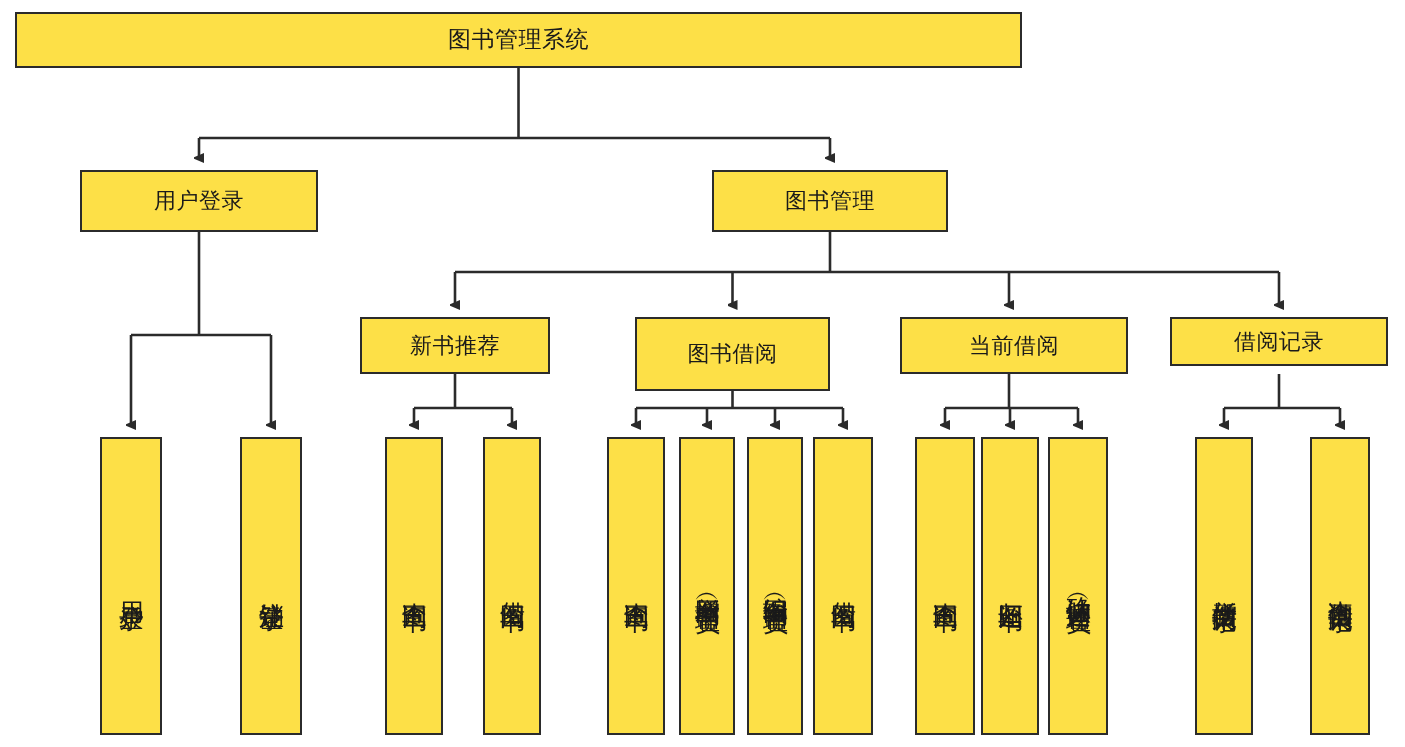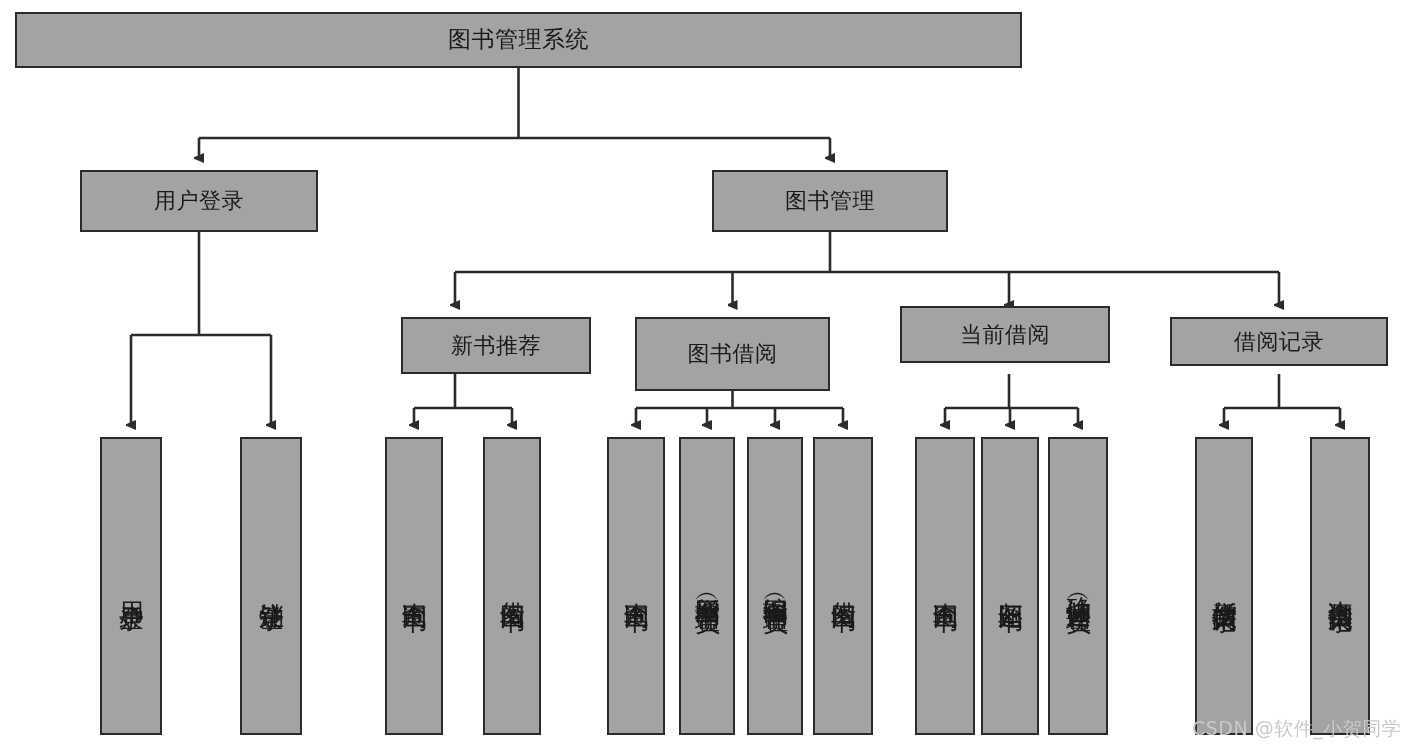--- a/index.html
+++ b/index.html
@@ -23,21 +23,21 @@
     position: absolute;
     top: 0;
     left: 0;
     width: 1405px;
     height: 747px;
     pointer-events: none;
   }
   .node-box {
     position: absolute;
     box-sizing: border-box;
-    background: #a3a3a3;
+    background: #fde047;
     border: 2.5px solid #2b2b2b;
     display: flex;
     align-items: center;
     justify-content: center;
     overflow: hidden;
   }
   .node-label {
     color: #1a1a1a;
     text-align: center;
     line-height: 1.18;
@@ -122,27 +122,27 @@
   <div id="nodes-layer">
       <div class="node-box horizontal root" style="left: 15px; top: 12px; width: 1007px; height: 56px;">
         <span class="node-label">图书管理系统</span>
       </div>
       <div class="node-box horizontal" style="left: 80px; top: 170px; width: 238px; height: 62px;">
         <span class="node-label">用户登录</span>
       </div>
       <div class="node-box horizontal" style="left: 712px; top: 170px; width: 236px; height: 62px;">
         <span class="node-label">图书管理</span>
       </div>
-      <div class="node-box horizontal" style="left: 360px; top: 317px; width: 190px; height: 57px; margin-left: 41px;">
+      <div class="node-box horizontal" style="left: 360px; top: 317px; width: 190px; height: 57px;">
         <span class="node-label">新书推荐</span>
       </div>
       <div class="node-box horizontal" style="left: 635px; top: 317px; width: 195px; height: 74px;">
         <span class="node-label">图书借阅</span>
       </div>
-      <div class="node-box horizontal" style="left: 900px; top: 306px; width: 210px; height: 57px; align-items: center;">
+      <div class="node-box horizontal" style="left: 900px; top: 317px; width: 228px; height: 57px; align-items: center;">
         <span class="node-label">当前借阅</span>
       </div>
       <div class="node-box horizontal" style="left: 1170px; top: 317px; width: 218px; height: 49px;">
         <span class="node-label">借阅记录</span>
       </div>
       <div class="node-box vertical" style="left: 100px; top: 437px; width: 62px; height: 298px;">
         <span class="node-label">用户登录</span>
       </div>
       <div class="node-box vertical" style="left: 240px; top: 437px; width: 62px; height: 298px;">
         <span class="node-label">注销登录</span>
@@ -175,15 +175,14 @@
         <span class="node-label">确认归还（管理员）</span>
       </div>
       <div class="node-box vertical" style="left: 1195px; top: 437px; width: 58px; height: 298px;">
         <span class="node-label">新增借阅记录</span>
       </div>
       <div class="node-box vertical" style="left: 1310px; top: 437px; width: 60px; height: 298px;">
         <span class="node-label">查询借阅记录</span>
       </div>
     </div>
 
-  <div class="watermark" style="left: 1192px; top: 716px;">CSDN @软件_小贺同学</div>
 
 </div>
 
 </body></html>

